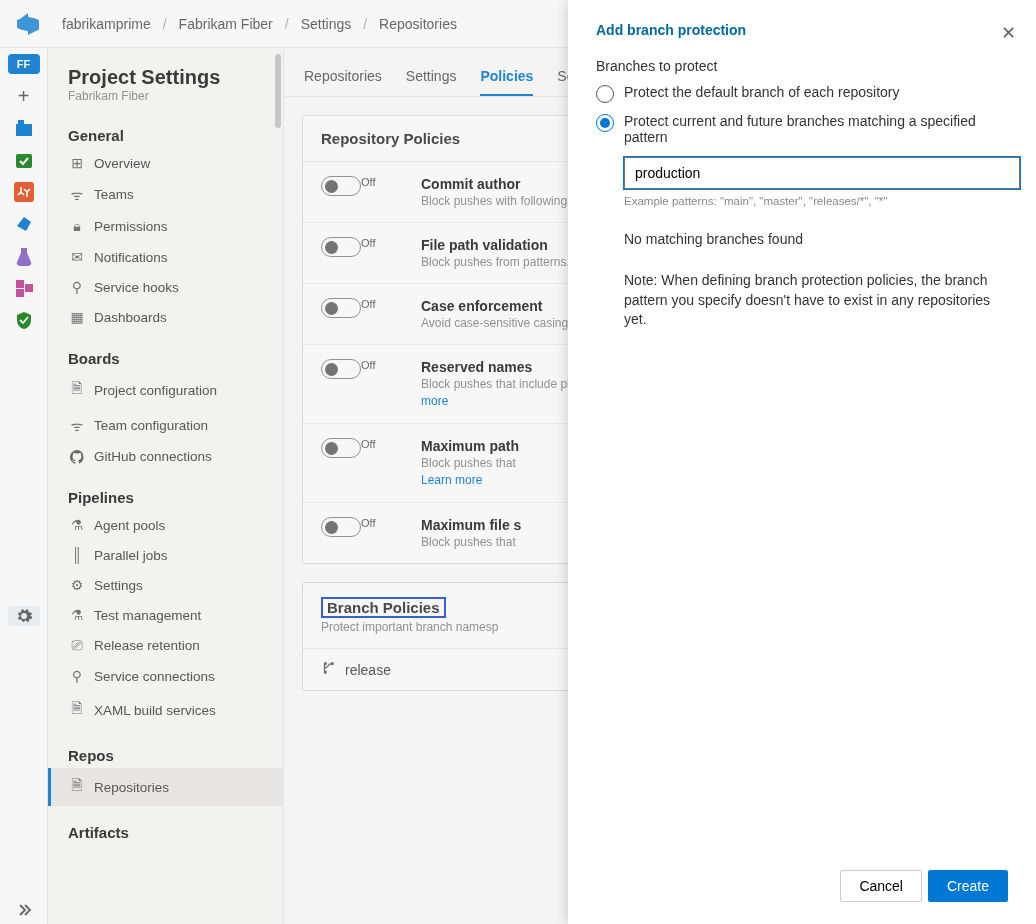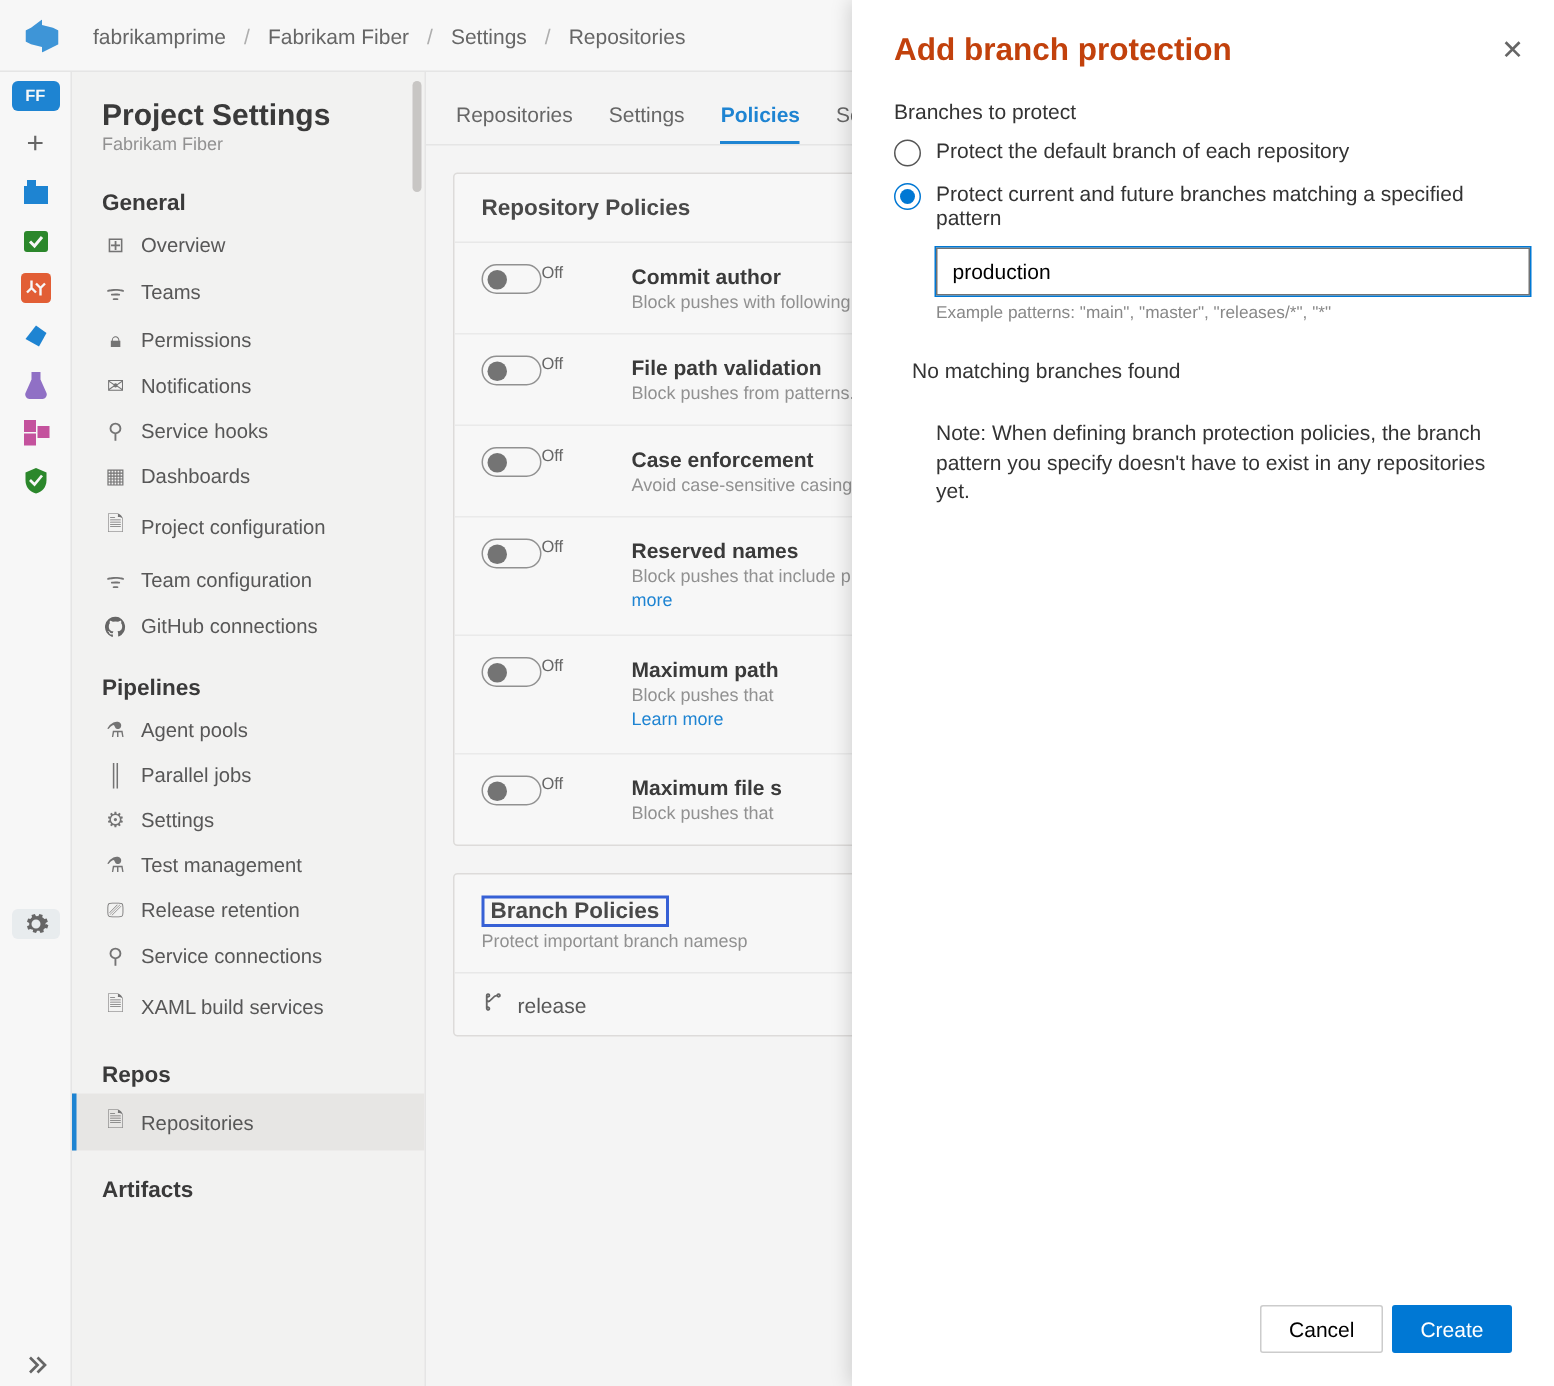--- a/index.html
+++ b/index.html
@@ -52,30 +52,30 @@
     .link-more { font-size:12px; color:#0078d4; cursor:pointer; }
     .branch-row { display:flex; align-items:center; padding:12px 18px; font-size:14px; color:#444; }
     .branch-row .bicon { margin-right:10px; color:#666; }
     .highlight-box { border:2px solid #1d4ed8; padding:0 4px; display:inline-block; }
 
     
     .dim { position:absolute; left:0; top:0; right:0; bottom:0; background:rgba(200,200,200,.15); pointer-events:none; }
 
     
     .dialog { position:absolute; right:0; top:0; width:468px; height:924px; background:#fff; box-shadow:-2px 0 12px rgba(0,0,0,.15); padding:22px 28px; display:flex; flex-direction:column; }
-    .dtitle { font-size:21px; font-weight:600; color:#c2410c; }
+    .dtitle { font-size:14px; font-weight:600; color:#0369a1; }
     .dclose { position:absolute; right:20px; top:22px; font-size:18px; color:#666; cursor:pointer; }
     .dsection-label { margin-top:20px; font-size:14px; color:#333; }
     .radio-row { display:flex; align-items:flex-start; margin-top:10px; font-size:14px; color:#333; cursor:pointer; }
     .radio { width:18px; height:18px; border:1px solid #555; border-radius:50%; margin-right:10px; flex-shrink:0; position:relative; margin-top:1px; }
     .radio.selected { border-color:#0078d4; }
     .radio.selected::after { content:""; position:absolute; left:3px; top:3px; width:10px; height:10px; background:#0078d4; border-radius:50%; }
     .pattern-input { margin-top:12px; margin-left:28px; width:396px; height:32px; border:1px solid #737373; outline:1px solid #0078d4; padding:0 10px; font-size:14px; }
     .hint { margin-left:28px; margin-top:6px; font-size:11.5px; color:#888; }
-    .msg { margin-left:12px; margin-top:24px; font-size:14px; color:#333; }
+    .msg { margin-left:28px; margin-top:24px; font-size:14px; color:#333; }
     .note { margin-left:28px; margin-top:24px; font-size:14px; color:#333; line-height:1.4; }
     .dialog-footer { margin-top:auto; display:flex; justify-content:flex-end; gap:6px; padding-top:16px; }
     .btn { padding:7px 18px; font-size:14px; border:1px solid #ccc; background:#fff; cursor:pointer; border-radius:2px; }
     .btn.primary { background:#0078d4; border-color:#0078d4; color:#fff; }
   </style>
 </head>
 <body>
 
 <div class="topbar">
   <span class="logo-box">
@@ -177,20 +177,21 @@
     </div>
   <div class="sec-item">
       <span class="ic">⚲</span>
       <span>Service hooks</span>
     </div>
   <div class="sec-item">
       <span class="ic">▦</span>
       <span>Dashboards</span>
     </div>
 
+  <div class="sec-head">Boards</div>
   <div class="sec-item">
       <span class="ic">🗎︎</span>
       <span>Project configuration</span>
     </div>
   <div class="sec-item">
       <span class="ic">ᯤ</span>
       <span>Team configuration</span>
     </div>
   <div class="sec-item">
       <span class="ic">

